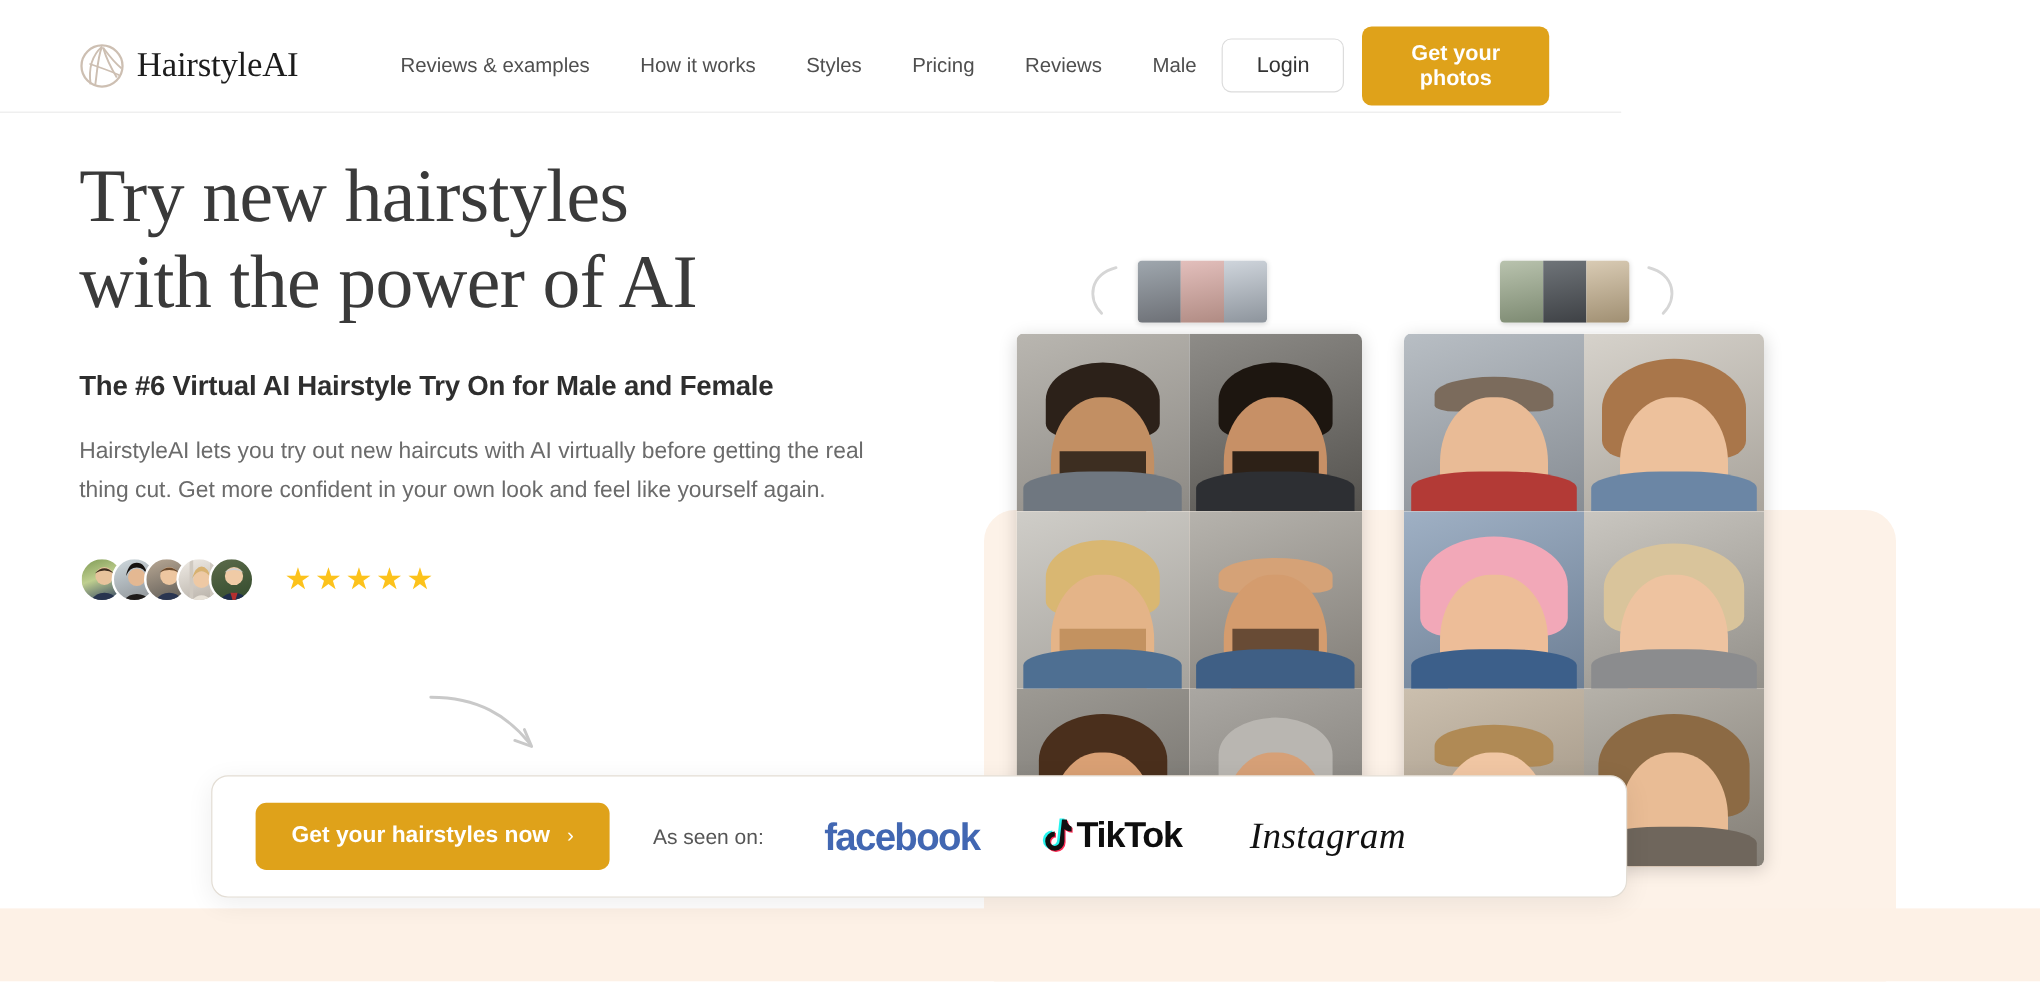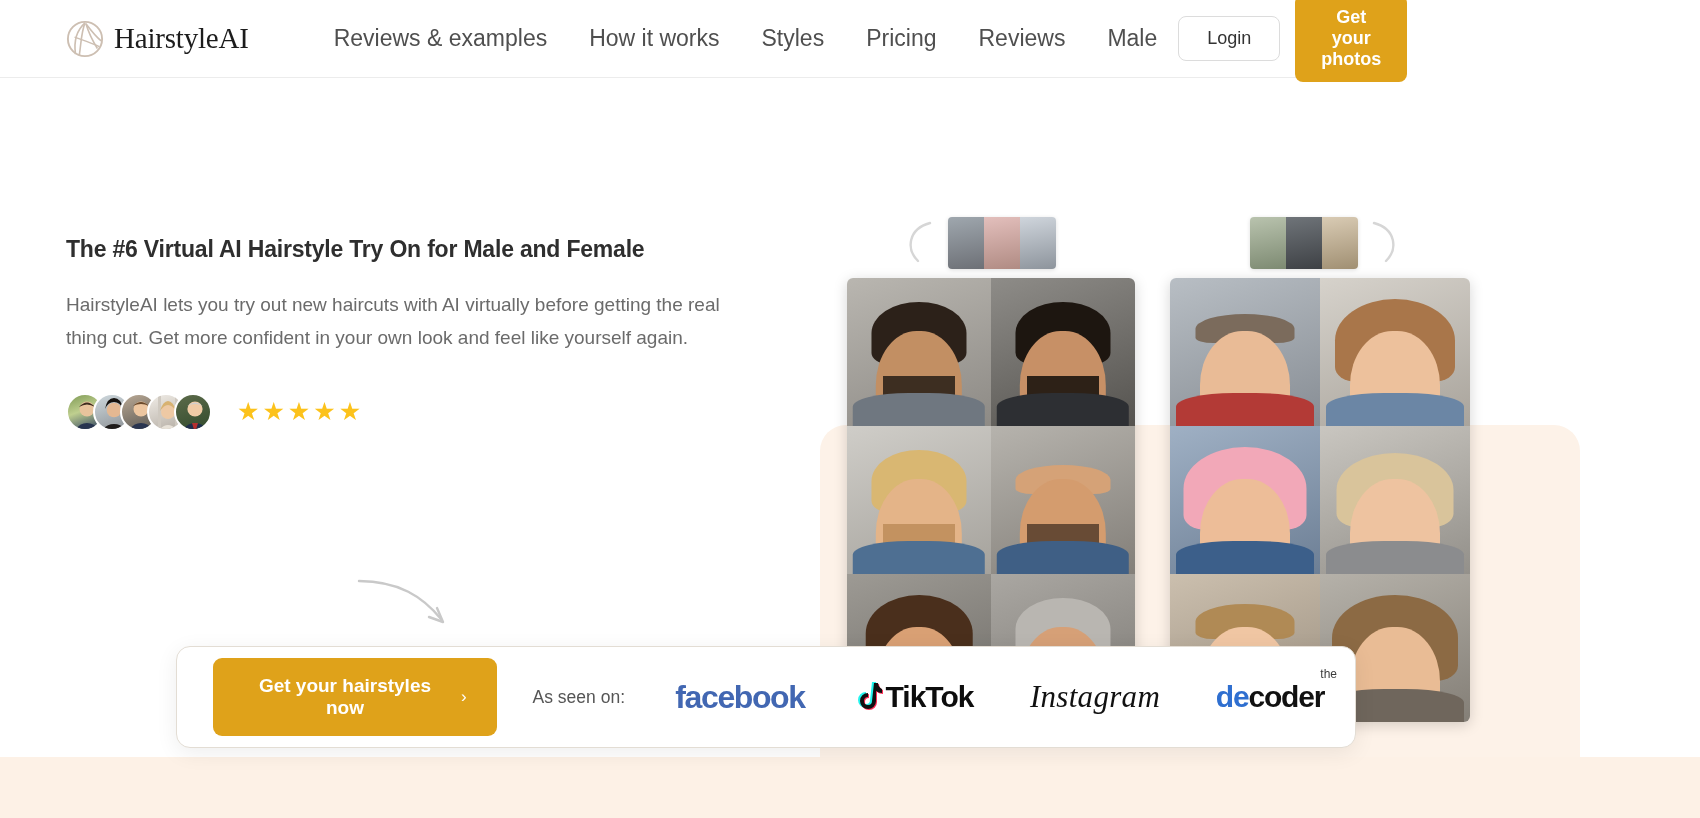--- a/index.html
+++ b/index.html
@@ -6,37 +6,37 @@
   html, body {
     width: 1700px; height: 818px;
     overflow: hidden;
     background: #ffffff;
     font-family: "Liberation Sans", sans-serif;
   }
   .page { position: relative; width: 1700px; height: 818px; background:#fff; }
 
   
   .header {
-    position: absolute; top:0; left:0;
+    position: absolute; top:16px; left:0;
     width:1351px; height:78px;
     background:#fff;
     border-bottom:1px solid #ececec;
     display:flex; align-items:center;
     z-index: 30;
   }
   .brand { display:flex; align-items:center; gap:10px; margin-left:66px; }
   .brand-mark { width:38px; height:38px; flex:0 0 38px; }
   .brand-name {
     font-family:"Liberation Serif", serif;
     font-size:29px; letter-spacing:-.2px;
     color:#1c1c1c;
   }
   .nav { display:flex; align-items:center; gap:0; margin-left:64px; }
   .nav-item {
-    font-size:23px; color:#4f4f4f;
+    font-size:17px; color:#4f4f4f;
     padding:8px 21px; cursor:pointer; white-space:nowrap;
   }
   .header-actions { margin-left:auto; margin-right:60px; display:flex; align-items:center; gap:15px; }
   .btn-login {
     font-size:18px; color:#333;
     background:#fff; border:1px solid #dcdcdc; border-radius:8px;
     padding:11px 28px; cursor:pointer;
     font-family:"Liberation Sans", sans-serif;
   }
   .btn-photos {
@@ -221,21 +221,22 @@
     </nav>
 
     <div class="header-actions">
       <button class="btn-login">Login</button>
       <button class="btn-photos">Get your photos</button>
     </div>
   </div>
 
   <div class="hero-left">
     <h1 class="headline">
-      <br>
+      <span>Try new hairstyles</span><br>
+      <span>with the power of AI</span>
     </h1>
     <div class="subhead">The #6 Virtual AI Hairstyle Try On for Male and Female</div>
     <p class="body-copy">HairstyleAI lets you try out new haircuts with AI virtually before getting the real thing cut. Get more confident in your own look and feel like yourself again.</p>
 
     <div class="social-proof">
       <div class="avatars">
         <div class="avatar" style="background:linear-gradient(160deg,#7f9a55 0%,#bfcf8f 45%,#2c3e60 100%)">
           <svg viewBox="0 0 38 38" width="38" height="38">
               <circle cx="19" cy="14" r="7.5" fill="#e8c39c"></circle>
               <path d="M6 38 q4-10 13-10 t13 10z" fill="#27344f"></path>
@@ -425,22 +426,16 @@
             <path d="M17 2 h4 a7 7 0 0 0 4 6 v4 a11 11 0 0 1 -6 -2 v10 a8 8 0 1 1 -8 -8 v4 a4 4 0 1 0 4 4 z" fill="#111"></path>
           </svg>
         </span>
         <span class="lg-tt-text">TikTok</span>
       </div>
 
       <div class="logo-slot">
         <span class="lg-ig">Instagram</span>
       </div>
 
-      <div class="logo-slot lg-dc">
-        <span class="the">the</span>
-        <span class="word">
-          <span class="de">de</span><span class="coder">coder</span>
-        </span>
-      </div>
     </div>
   </div>
 
 </div>
 
 </body></html>

